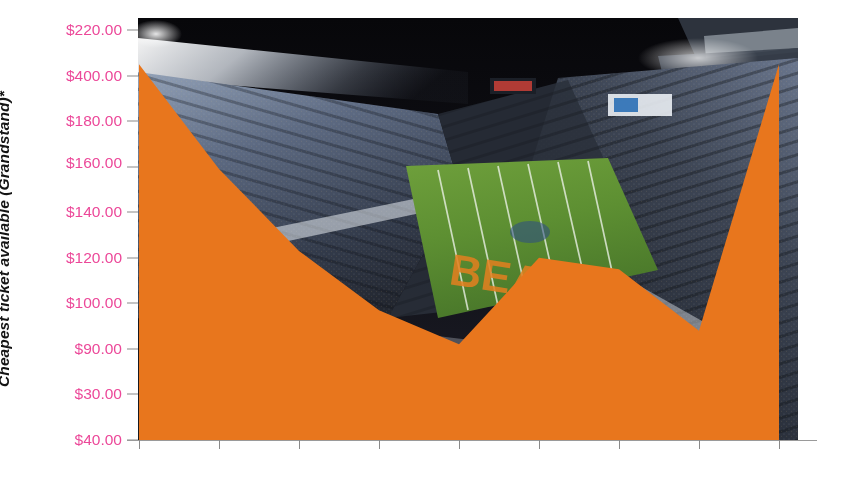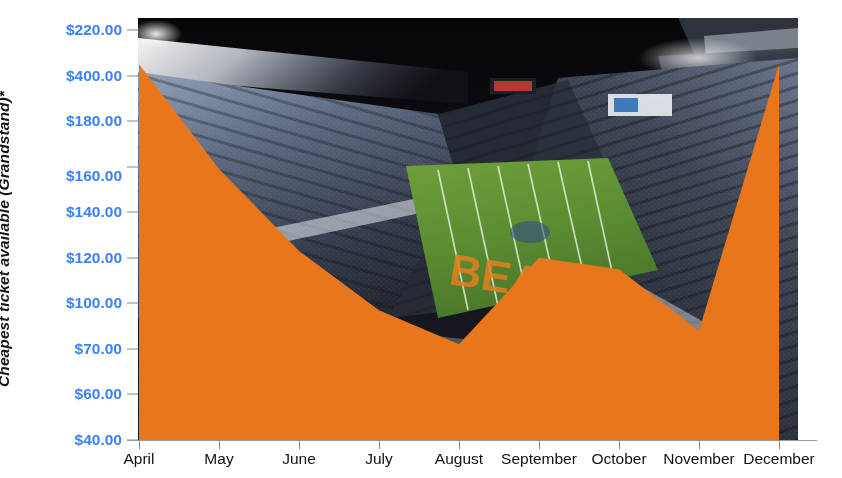--- a/index.html
+++ b/index.html
@@ -54,22 +54,22 @@
     top: 0;
     width: 96px;
     height: 478px;
   }
   .y-label {
     position: absolute;
     right: 8px;
     transform: translateY(-50%);
     font-family: "Liberation Sans", sans-serif;
     font-size: 15.5px;
-    font-weight: 700;
-    color: #3b82f6;
+    font-weight: 400;
+    color: #ec4899;
     white-space: nowrap;
     text-align: right;
   }
 
   
   .y-tick {
     position: absolute;
     left: 127px;
     width: 11px;
     height: 1px;
@@ -132,26 +132,26 @@
 <body>
 
 <div id="chart-root">
 
   <div class="y-axis-title">Cheapest ticket available (Grandstand)*</div>
 
   <div class="y-labels">
       <div class="y-label" style="top: 30px;">$220.00</div>
       <div class="y-label" style="top: 75.5556px;">$400.00</div>
       <div class="y-label" style="top: 121.111px;">$180.00</div>
-      <div class="y-label" style="top: 176px;">$160.00</div>
+      <div class="y-label" style="top: 163px;">$160.00</div>
       <div class="y-label" style="top: 212.222px;">$140.00</div>
       <div class="y-label" style="top: 257.778px; text-align: center;">$120.00</div>
       <div class="y-label" style="top: 303.333px; text-align: right;">$100.00</div>
-      <div class="y-label" style="top: 348.889px;">$70.00</div>
-      <div class="y-label" style="top: 394.444px;">$60.00</div>
+      <div class="y-label" style="top: 348.889px;">$90.00</div>
+      <div class="y-label" style="top: 394.444px;">$30.00</div>
       <div class="y-label" style="top: 440px;">$40.00</div>
     </div>
   <div id="y-ticks">
       <div class="y-tick" style="top: 30px;"></div>
       <div class="y-tick" style="top: 75.5556px;"></div>
       <div class="y-tick" style="top: 121.111px;"></div>
       <div class="y-tick" style="top: 166.667px;"></div>
       <div class="y-tick" style="top: 212.222px;"></div>
       <div class="y-tick" style="top: 257.778px;"></div>
       <div class="y-tick" style="top: 303.333px;"></div>
@@ -275,25 +275,14 @@
       <div class="x-tick" style="left: 139px;"></div>
       <div class="x-tick" style="left: 219px;"></div>
       <div class="x-tick" style="left: 299px;"></div>
       <div class="x-tick" style="left: 379px;"></div>
       <div class="x-tick" style="left: 459px;"></div>
       <div class="x-tick" style="left: 539px;"></div>
       <div class="x-tick" style="left: 619px;"></div>
       <div class="x-tick" style="left: 699px;"></div>
       <div class="x-tick" style="left: 779px;"></div>
     </div>
-  <div class="x-labels">
-      <div class="x-label" style="left: 139px;">April</div>
-      <div class="x-label" style="left: 219px;">May</div>
-      <div class="x-label" style="left: 299px;">June</div>
-      <div class="x-label" style="left: 379px;">July</div>
-      <div class="x-label" style="left: 459px;">August</div>
-      <div class="x-label" style="left: 539px;">September</div>
-      <div class="x-label" style="left: 619px;">October</div>
-      <div class="x-label" style="left: 699px;">November</div>
-      <div class="x-label" style="left: 779px;">December</div>
-    </div>
 
 </div>
 
 </body></html>

